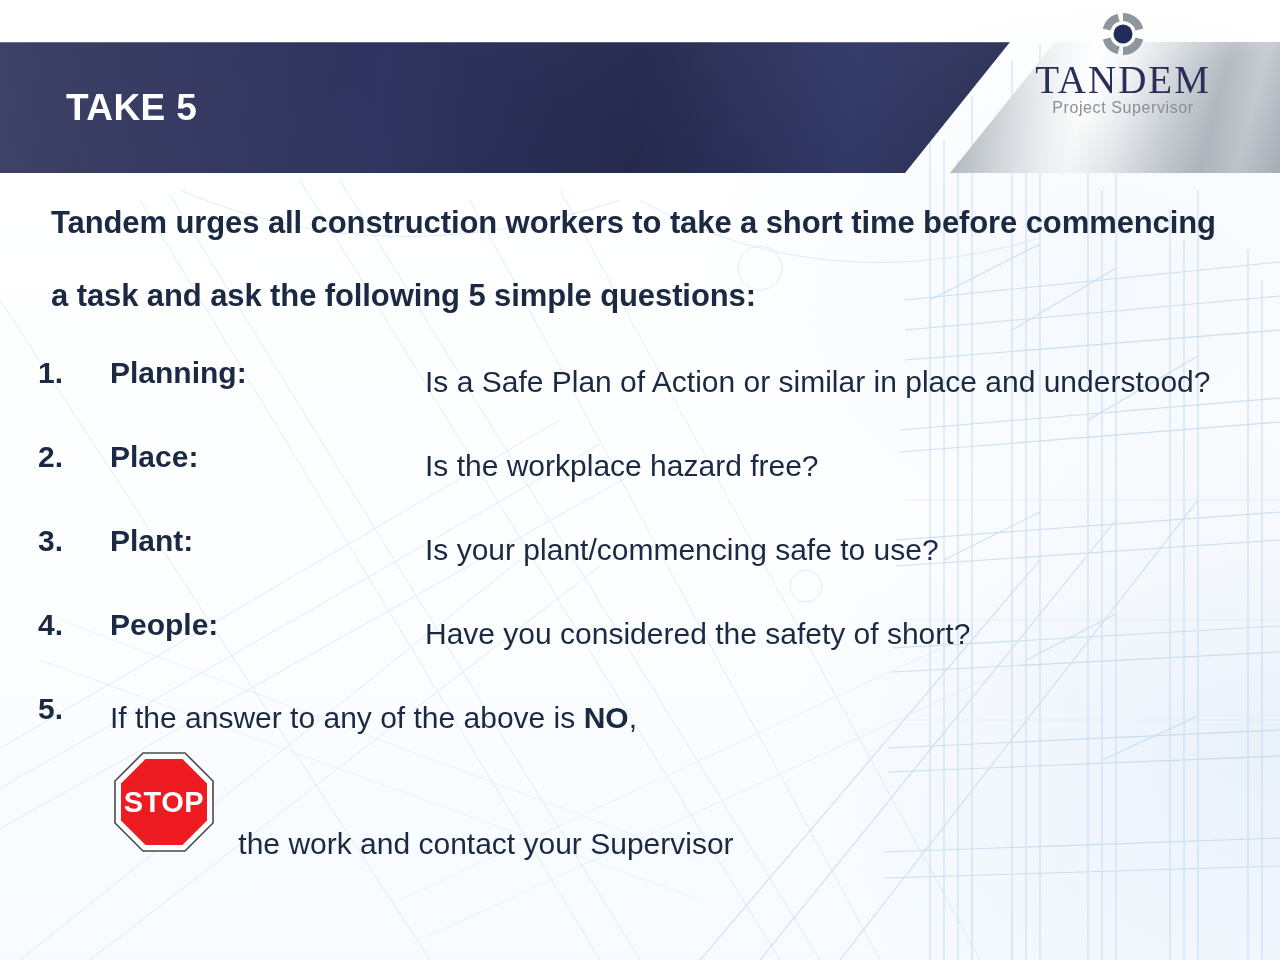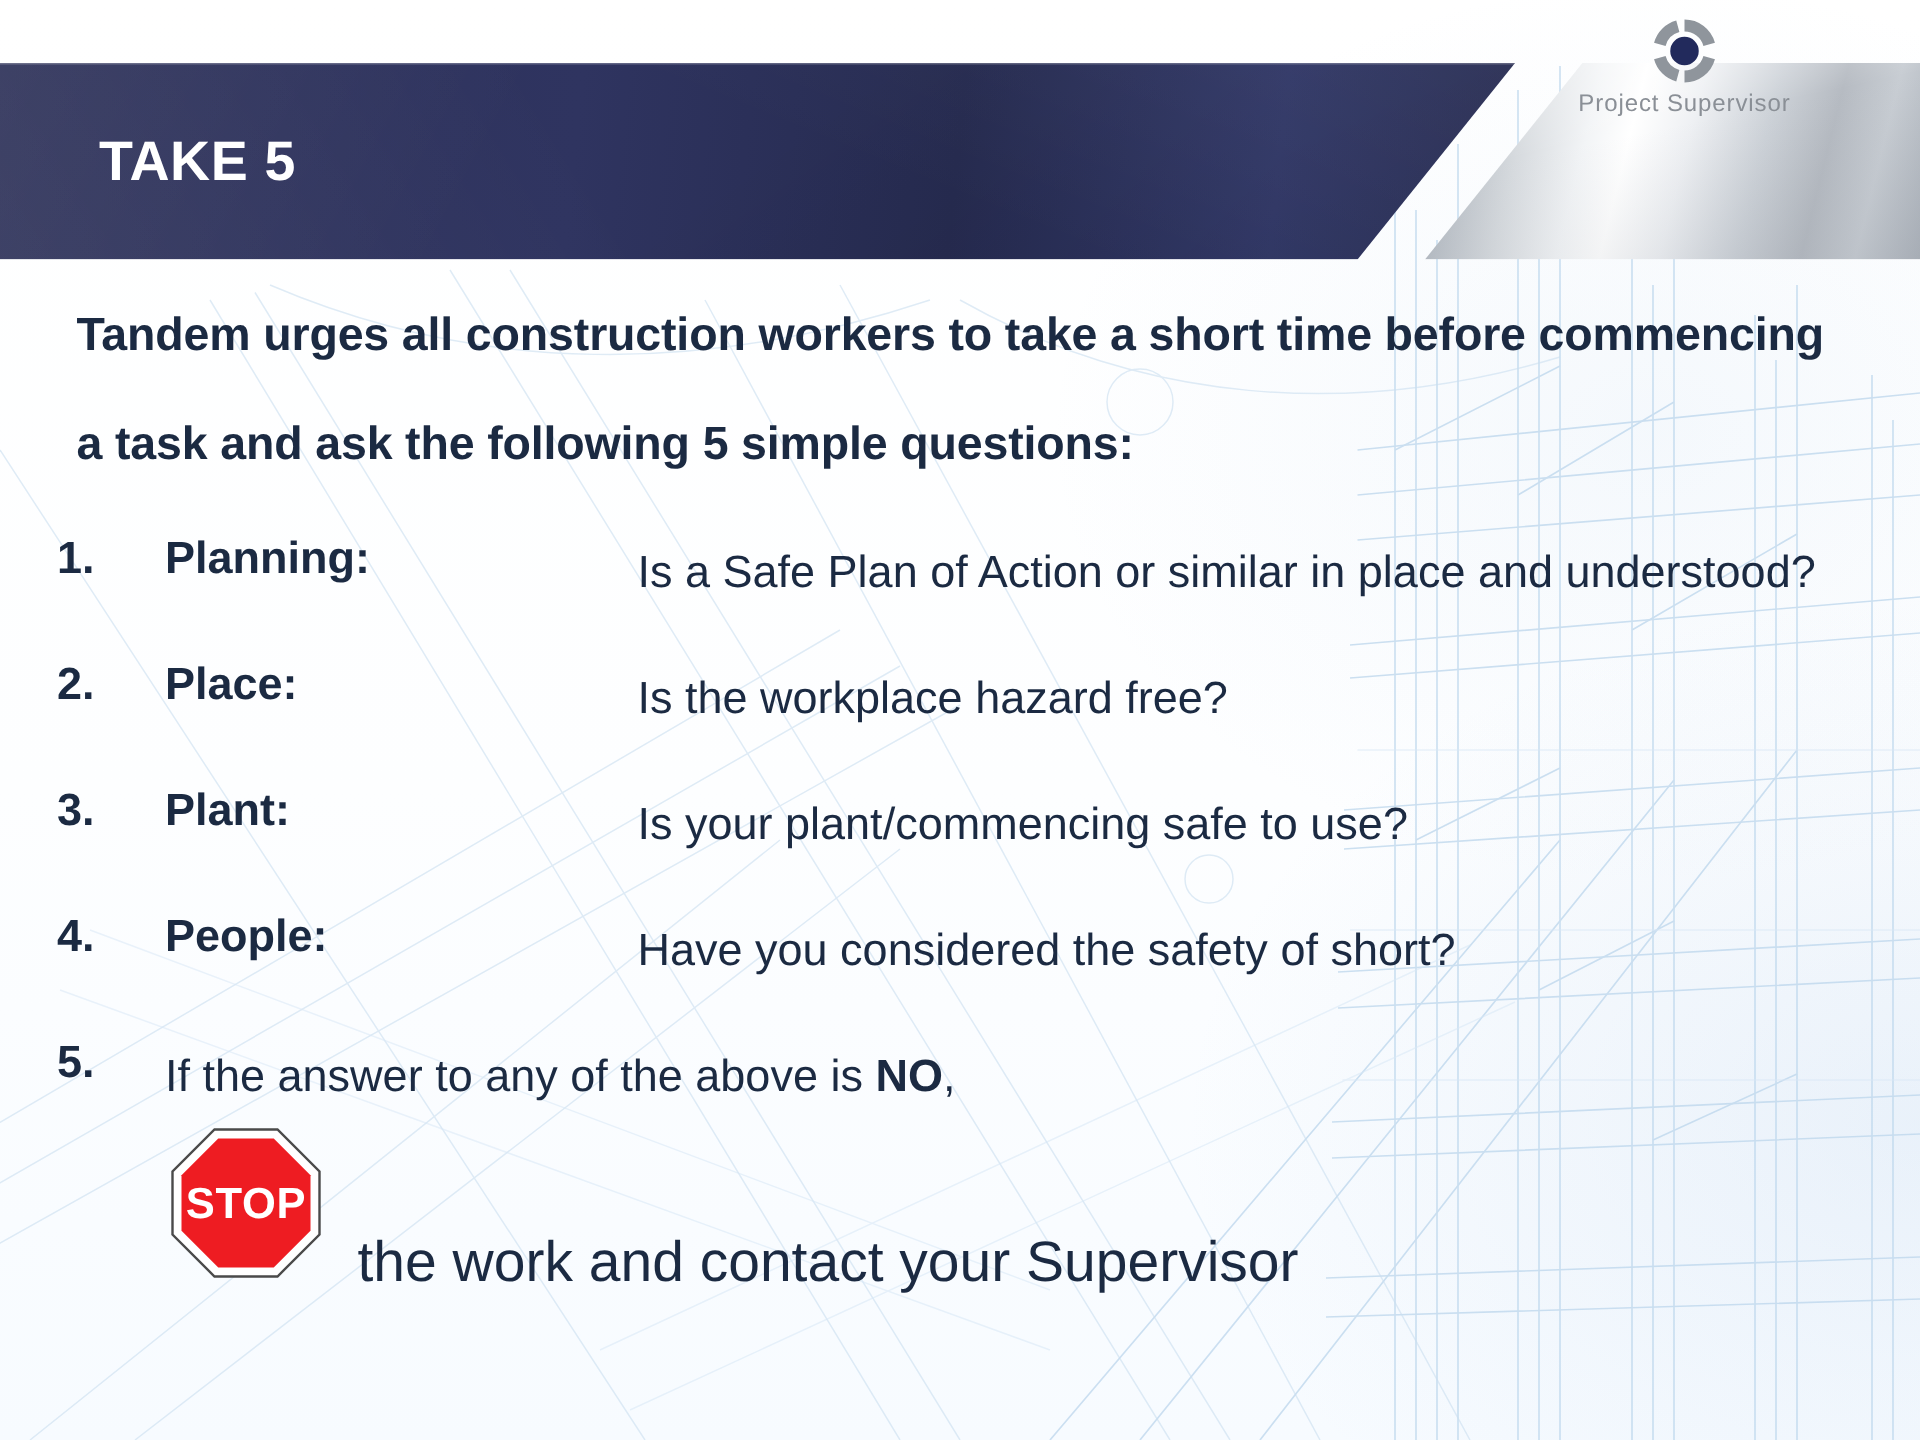--- a/index.html
+++ b/index.html
@@ -189,21 +189,21 @@
   
   .stop-sign {
     position: relative;
     flex: 0 0 auto;
     width: 104px;
     height: 104px;
     margin-left: 2px;
     margin-right: 14px;
   }
   .stop-after {
-    font-size: 38px;
+    font-size: 30px;
     line-height: 40px;
     white-space: nowrap;
   }
 </style>
 </head>
 <body>
 
 <div id="slide">
 
   <div class="bg-wash"></div>
@@ -258,20 +258,21 @@
   </div>
 
   <div class="logo">
     <svg class="logo-mark" viewBox="0 0 52 52">
       <path d="M26 5 A21 21 0 0 1 46.3 20.5 L38.6 22.6 A13 13 0 0 0 26 13 Z" fill="#8f959c"></path>
       <path d="M46.3 31.5 A21 21 0 0 1 26 47 L26 39 A13 13 0 0 0 38.6 29.4 Z" fill="#8f959c"></path>
       <path d="M20.5 46.3 A21 21 0 0 1 5.7 31.5 L13.4 29.4 A13 13 0 0 0 22.6 38.6 Z" fill="#8f959c"></path>
       <path d="M5.7 20.5 A21 21 0 0 1 20.5 5.7 L22.6 13.4 A13 13 0 0 0 13.4 22.6 Z" fill="#8f959c"></path>
       <circle cx="26" cy="26" r="9.5" fill="#222a5c"></circle>
     </svg>
+    <span class="logo-word">TANDEM</span>
     <span class="logo-sub">Project Supervisor</span>
   </div>
 
   <div class="content">
 
     <p class="intro">Tandem urges all construction workers to take a short time before commencing a task and ask the following 5 simple questions:</p>
 
     <ul class="qlist">
 
       <li class="qrow">

